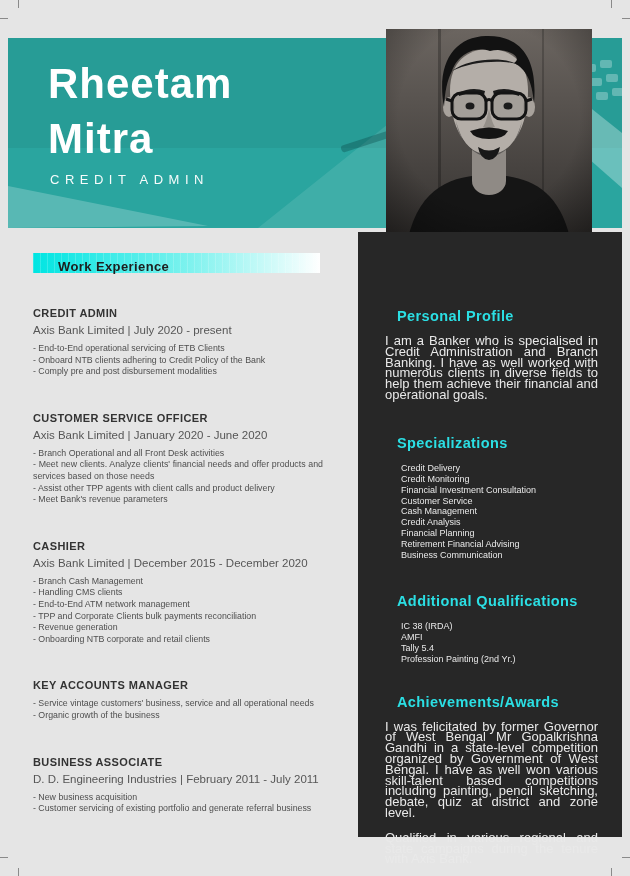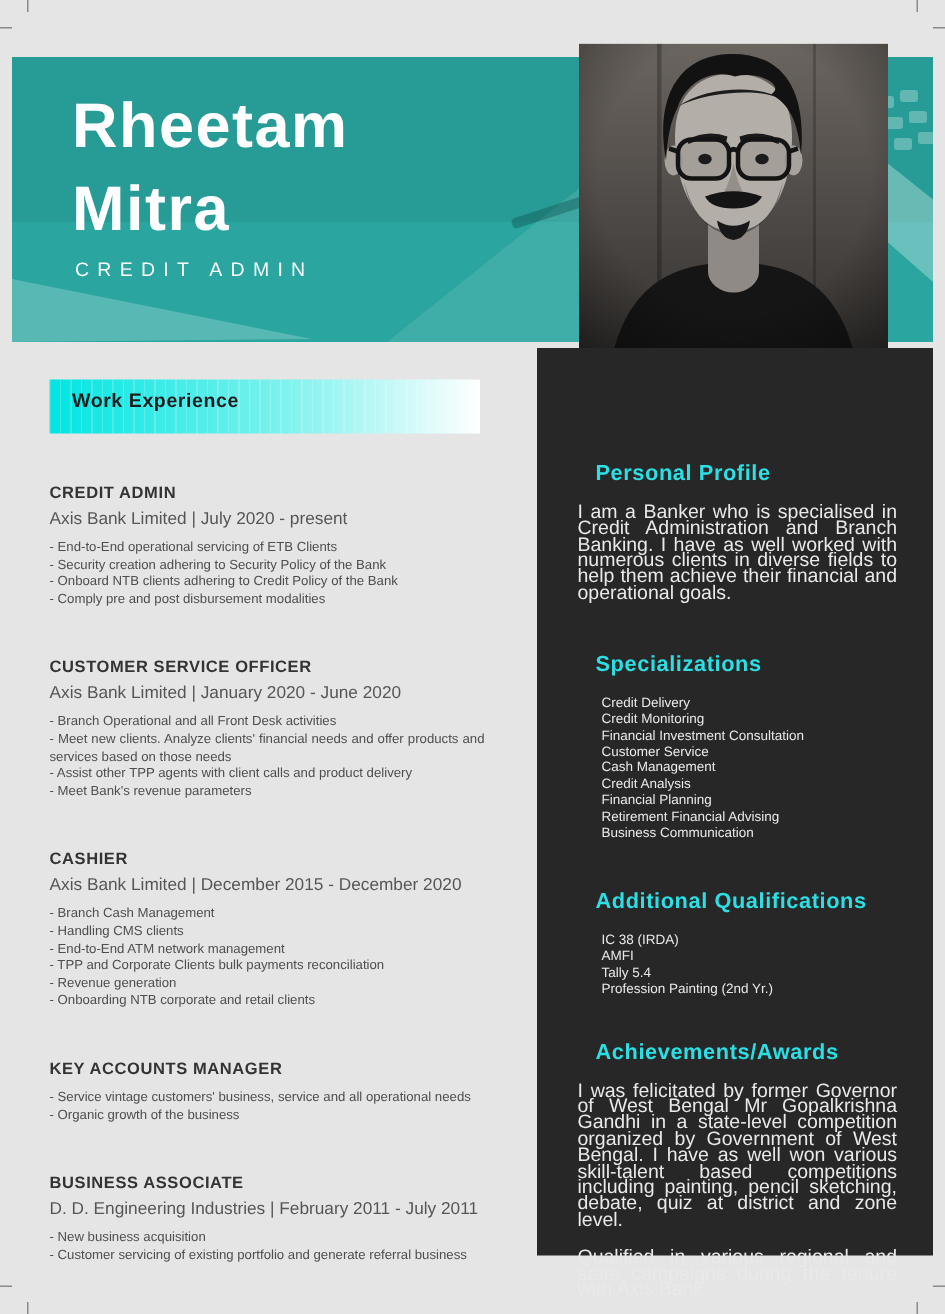--- a/index.html
+++ b/index.html
@@ -40,21 +40,21 @@
   }
   .panel-list{list-style:none;margin:8px 0 0 16px;padding:0;color:#e9e9e9;
     font-size:9px;line-height:10.9px;}
   .sec-spec{margin-top:34px;}
   .sec-qual{margin-top:32px;}
   .sec-achv{margin-top:29px;}
   .panel-body + .panel-body{margin-top:14px;}
   
   .left-col{position:absolute;left:33px;top:253px;width:290px;}
   .we-bar{
-    width:287px;height:36px;line-height:28px;padding-left:15px;box-sizing:border-box;
+    width:287px;height:20px;line-height:28px;padding-left:25px;box-sizing:border-box;
     background:
       repeating-linear-gradient(90deg, rgba(255,255,255,0.18) 0 1px, rgba(255,255,255,0) 1px 7px),
       linear-gradient(90deg,#00e5e2 0%, #7ff2ee 55%, #ffffff 100%);
     color:#1d1d1d;font-size:13px;font-weight:bold;letter-spacing:0.4px;
     margin-bottom:17px;
   }
   .job{margin-top:34px;}
   .job:first-of-type{margin-top:0;}
   .job-title{
     font-size:11px;font-weight:bold;color:#333333;letter-spacing:0.4px;margin:0;
@@ -196,21 +196,20 @@
   </div>
 
   <div class="left-col">
     <div class="we-bar">Work Experience</div>
 
     <div class="job">
       <h3 class="job-title">CREDIT ADMIN</h3>
       <p class="job-meta">Axis Bank Limited | July 2020 - present</p>
       <ul class="job-bullets">
         <li>- End-to-End operational servicing of ETB Clients</li>
-        <li>- Security creation adhering to Security Policy of the Bank</li>
         <li>- Onboard NTB clients adhering to Credit Policy of the Bank</li>
         <li>- Comply pre and post disbursement modalities</li>
       </ul>
     </div>
 
     <div class="job">
       <h3 class="job-title">CUSTOMER SERVICE OFFICER</h3>
       <p class="job-meta">Axis Bank Limited | January 2020 - June 2020</p>
       <ul class="job-bullets">
         <li>- Branch Operational and all Front Desk activities</li>

